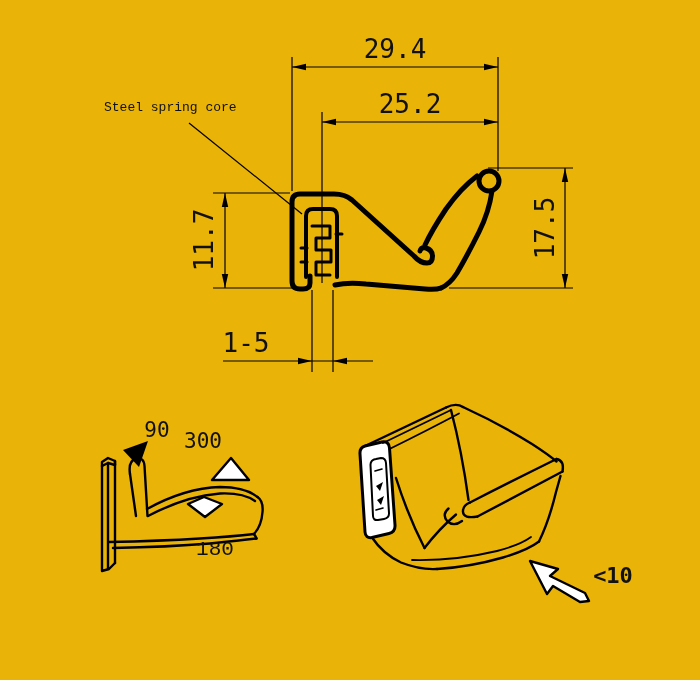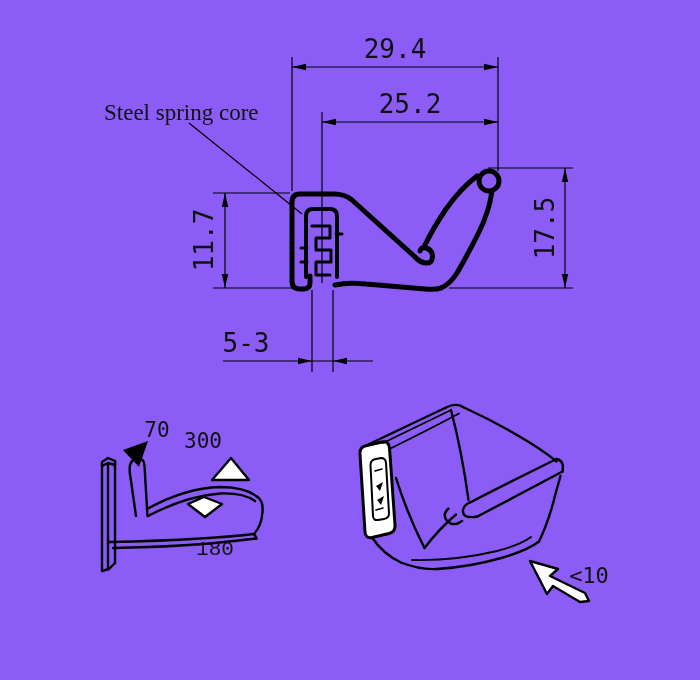--- a/index.html
+++ b/index.html
@@ -1,25 +1,25 @@
 <!DOCTYPE html>
 <html><head>
 <meta charset="utf-8">
 <style>
   html,body{margin:0;padding:0;background:#fff;}
-  #canvas{position:relative;width:700px;height:680px;background:#8b5cf6;overflow:hidden;
+  #canvas{position:relative;width:700px;height:680px;background:#eab308;overflow:hidden;
           font-family:"Liberation Sans",sans-serif;}
   #lineart{position:absolute;left:0;top:0;}
   .txt{position:absolute;color:#111;white-space:nowrap;}
   .dim{font-family:"DejaVu Sans Mono",monospace;font-size:26px;font-weight:400;
        transform:translate(-50%,-50%);}
   .dim.vert{transform:translate(-50%,-50%) rotate(-90deg);}
   .dim.small{font-size:21px;}
   .dim.mid{font-size:22px;}
-  .label{font-family:Liberation Serif, serif;font-size:23px;text-align:right;}
+  .label{font-family:Liberation Mono, monospace;font-size:13px;text-align:right;}
   svg path, svg circle, svg polygon{vector-effect:none;}
 </style>
 </head>
 <body>
 
 <div id="canvas">
 
   <svg id="lineart" width="700" height="680" viewBox="0 0 700 680">
 
     <g stroke="#000" stroke-width="1.2" fill="none">
@@ -133,25 +133,25 @@
   </svg>
 
   <div class="txt dim" style="left:395px;top:49px;">29.4</div>
 
   <div class="txt dim" style="left:410px;top:104px;">25.2</div>
 
   <div class="txt dim vert" style="left:204px;top:240px;">11.7</div>
 
   <div class="txt dim vert" style="left:545px;top:228px;">17.5</div>
 
-  <div class="txt dim" style="left:246px;top:343px;">5-3</div>
+  <div class="txt dim" style="left:246px;top:343px;">1-5</div>
 
   <div class="txt label" style="left:104px;top:100px;">Steel spring core</div>
 
-  <div class="txt dim small" style="left:157px;top:430px;">70</div>
+  <div class="txt dim small" style="left:157px;top:430px;">90</div>
 
   <div class="txt dim small" style="left:203px;top:441px;">300</div>
 
   <div class="txt dim small" style="left:215px;top:549px;font-family:Liberation Mono, monospace;">180</div>
 
 
-  <div class="txt dim mid" style="left:589px;top:575px;">&lt;10</div>
+  <div class="txt dim mid" style="left:613px;top:575px;font-weight:bold;">&lt;10</div>
 </div>
 
 </body></html>

